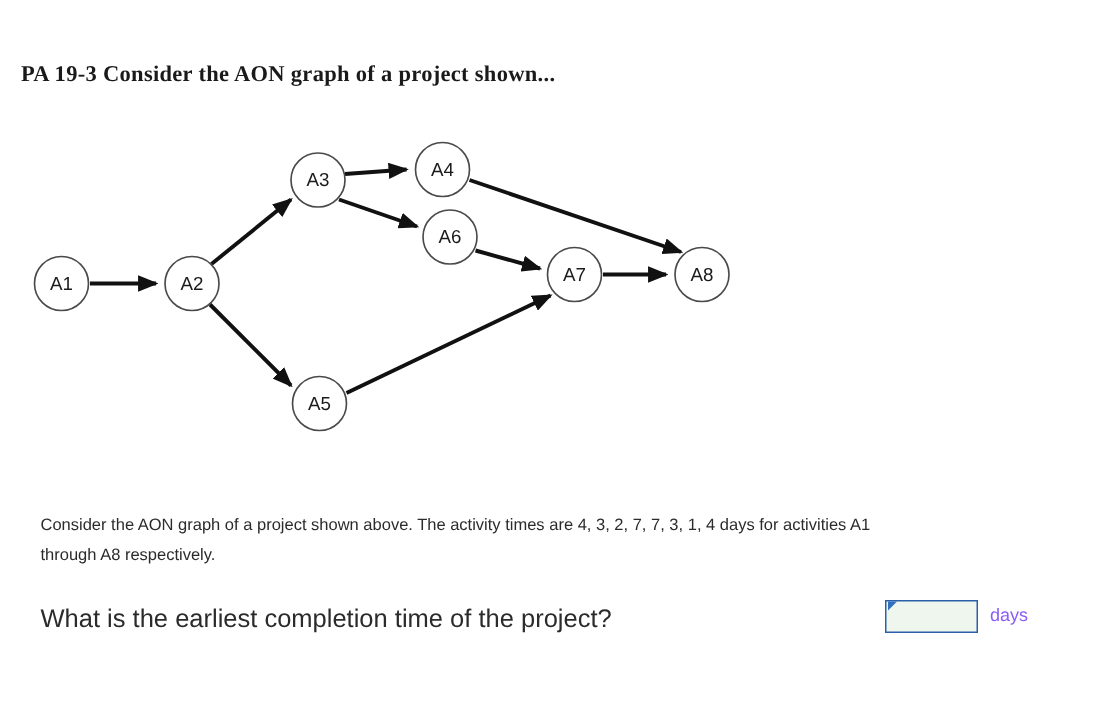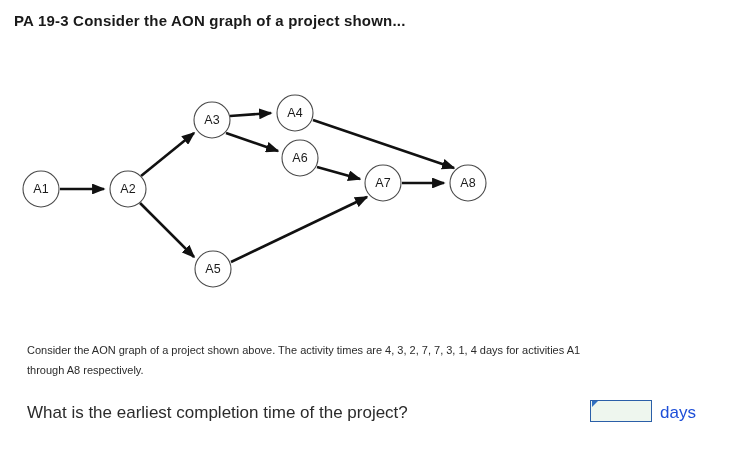--- a/index.html
+++ b/index.html
@@ -15,26 +15,27 @@
     overflow: hidden;
     font-family: "Liberation Sans", sans-serif;
     color: #222222;
     -webkit-font-smoothing: antialiased;
   }
 
   
   #question-title {
     position: absolute;
     left: 14px;
-    top: 12px;
+    top: 42px;
     font-size: 15px;
     font-weight: bold;
     letter-spacing: 0.2px;
     color: #1a1a1a;
     white-space: nowrap;
+    font-family: Liberation Serif, serif;
   }
 
   
   #aon-diagram {
     position: absolute;
     left: 0px;
     top: 85px;
     width: 520px;
     height: 215px;
   }
@@ -113,22 +114,22 @@
     width: 0;
     height: 0;
     border-top: 6px solid #2f6fc0;
     border-right: 6px solid transparent;
     pointer-events: none;
   }
   #answer-unit {
     position: absolute;
     left: 633px;
     top: 3px;
-    font-size: 17px;
-    color: #1d4ed8;
+    font-size: 12px;
+    color: #8b5cf6;
     white-space: nowrap;
   }
 </style>
 </head>
 <body>
 
 <div id="question-title">PA 19-3 Consider the AON graph of a project shown...</div>
 
 <div id="aon-diagram">
   <svg width="520" height="215" viewBox="0 0 520 215">

